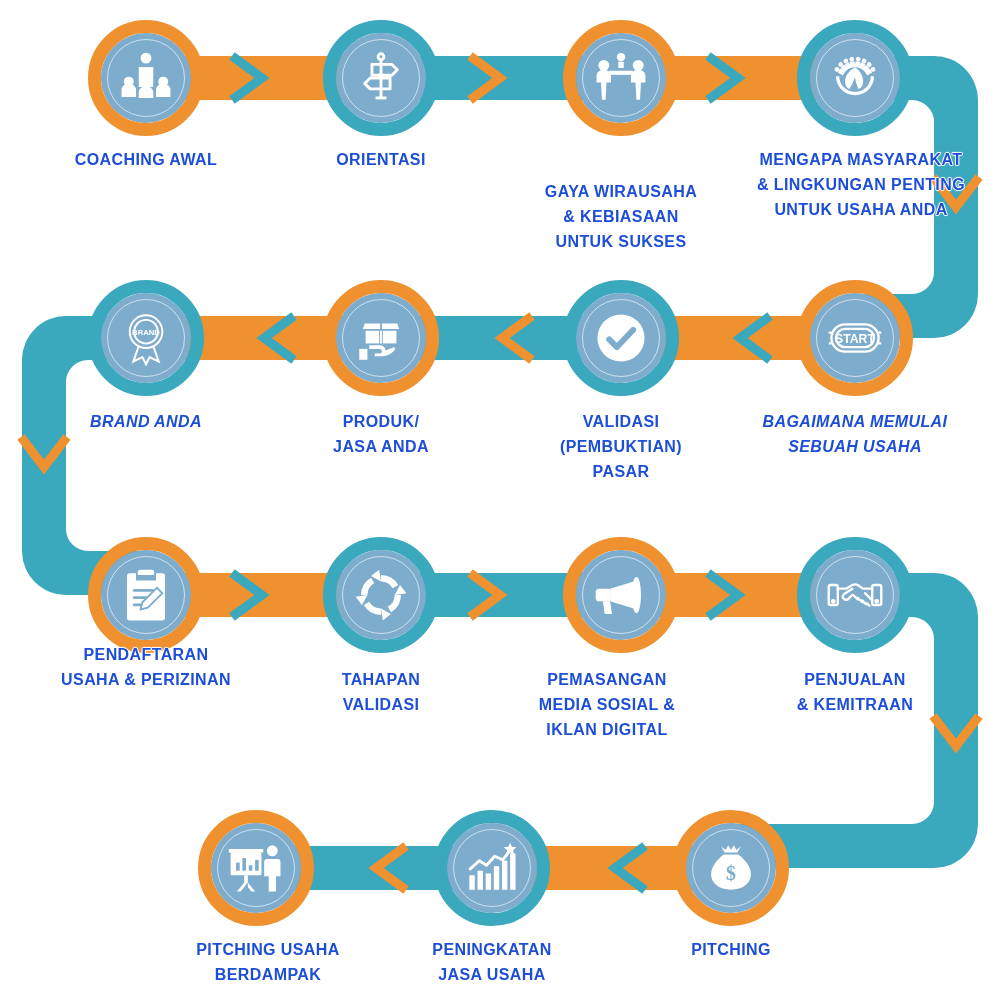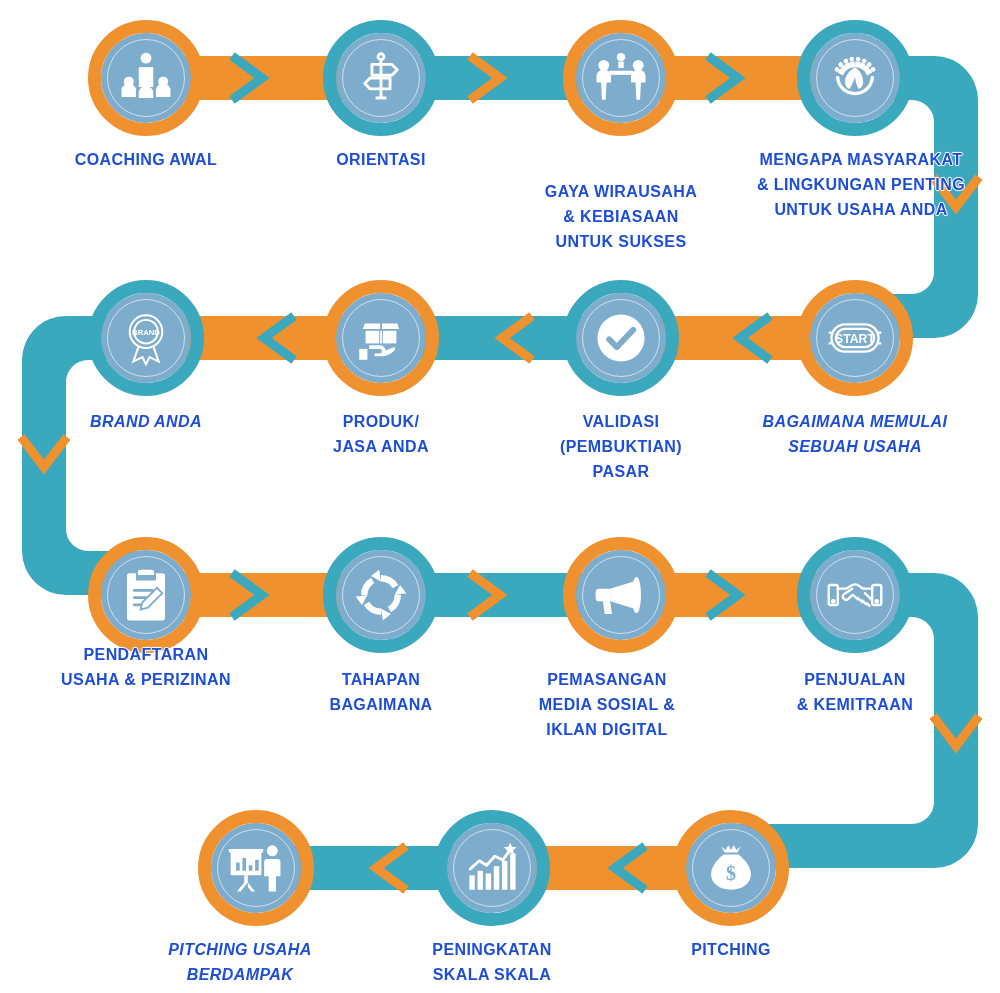--- a/index.html
+++ b/index.html
@@ -402,25 +402,25 @@
 SEBUAH USAHA</div>
       <div class="label" style="left: 621px; top: 410px; width: 250px;">VALIDASI
 (PEMBUKTIAN)
 PASAR</div>
       <div class="label" style="left: 381px; top: 410px; width: 250px;">PRODUK/
 JASA ANDA</div>
       <div class="label" style="left: 146px; top: 410px; width: 250px; font-style: italic;">BRAND ANDA</div>
       <div class="label" style="left: 146px; top: 643px; width: 250px;">PENDAFTARAN
 USAHA &amp; PERIZINAN</div>
       <div class="label" style="left: 381px; top: 668px; width: 250px;">TAHAPAN
-BAGAIMANA</div>
+VALIDASI</div>
       <div class="label" style="left: 607px; top: 668px; width: 250px;">PEMASANGAN
 MEDIA SOSIAL &amp;
 IKLAN DIGITAL</div>
       <div class="label" style="left: 855px; top: 668px; width: 250px;">PENJUALAN
 &amp; KEMITRAAN</div>
       <div class="label" style="left: 731px; top: 938px; width: 250px;">PITCHING</div>
       <div class="label" style="left: 492px; top: 938px; width: 250px;">PENINGKATAN
-SKALA SKALA</div>
-      <div class="label" style="left: 240px; top: 938px; width: 250px; font-style: italic;">PITCHING USAHA
+JASA USAHA</div>
+      <div class="label" style="left: 268px; top: 938px; width: 250px;">PITCHING USAHA
 BERDAMPAK</div>
     </div>
 </div>
 
 </body></html>

